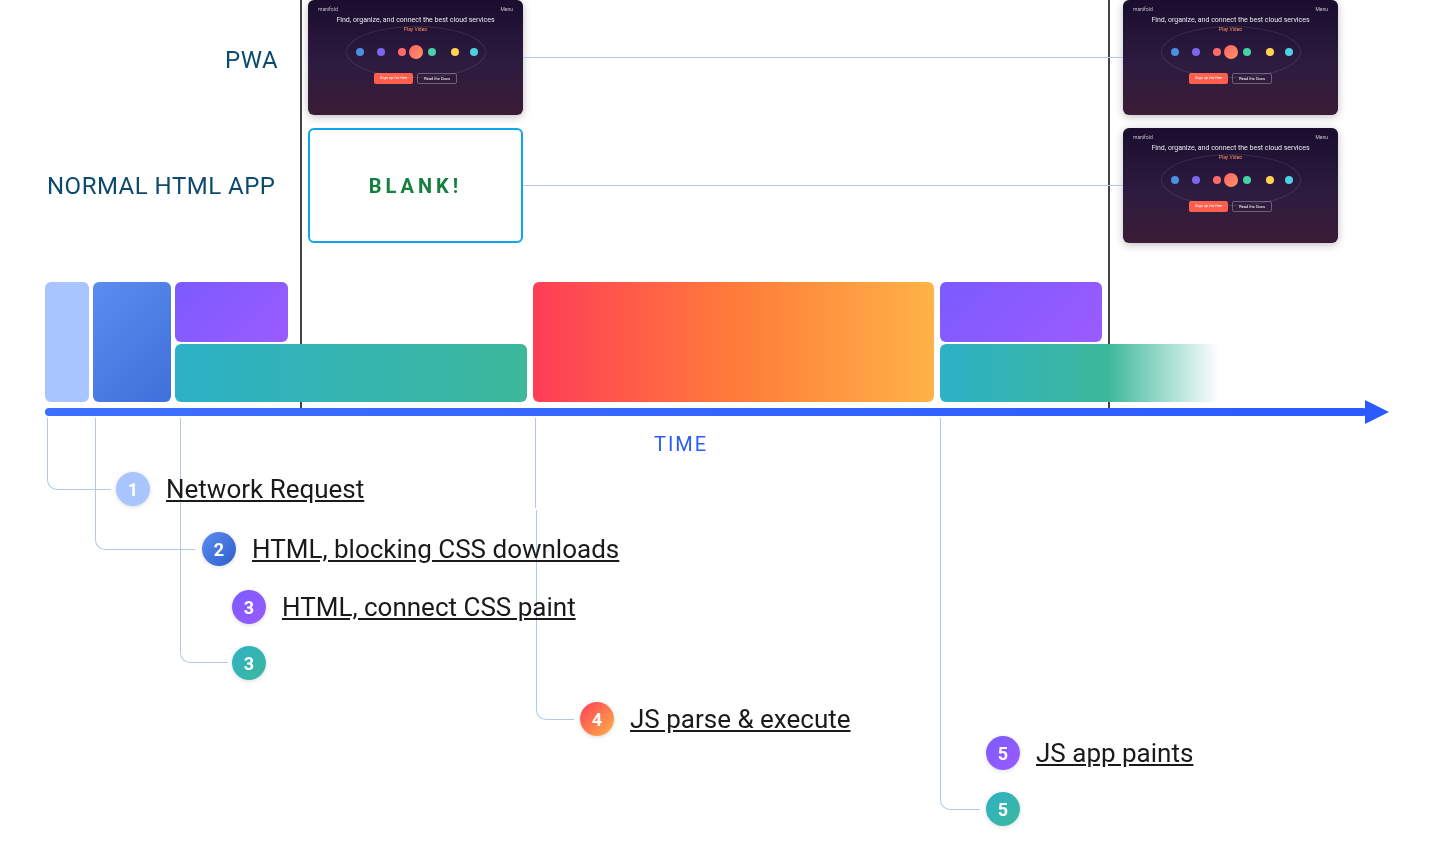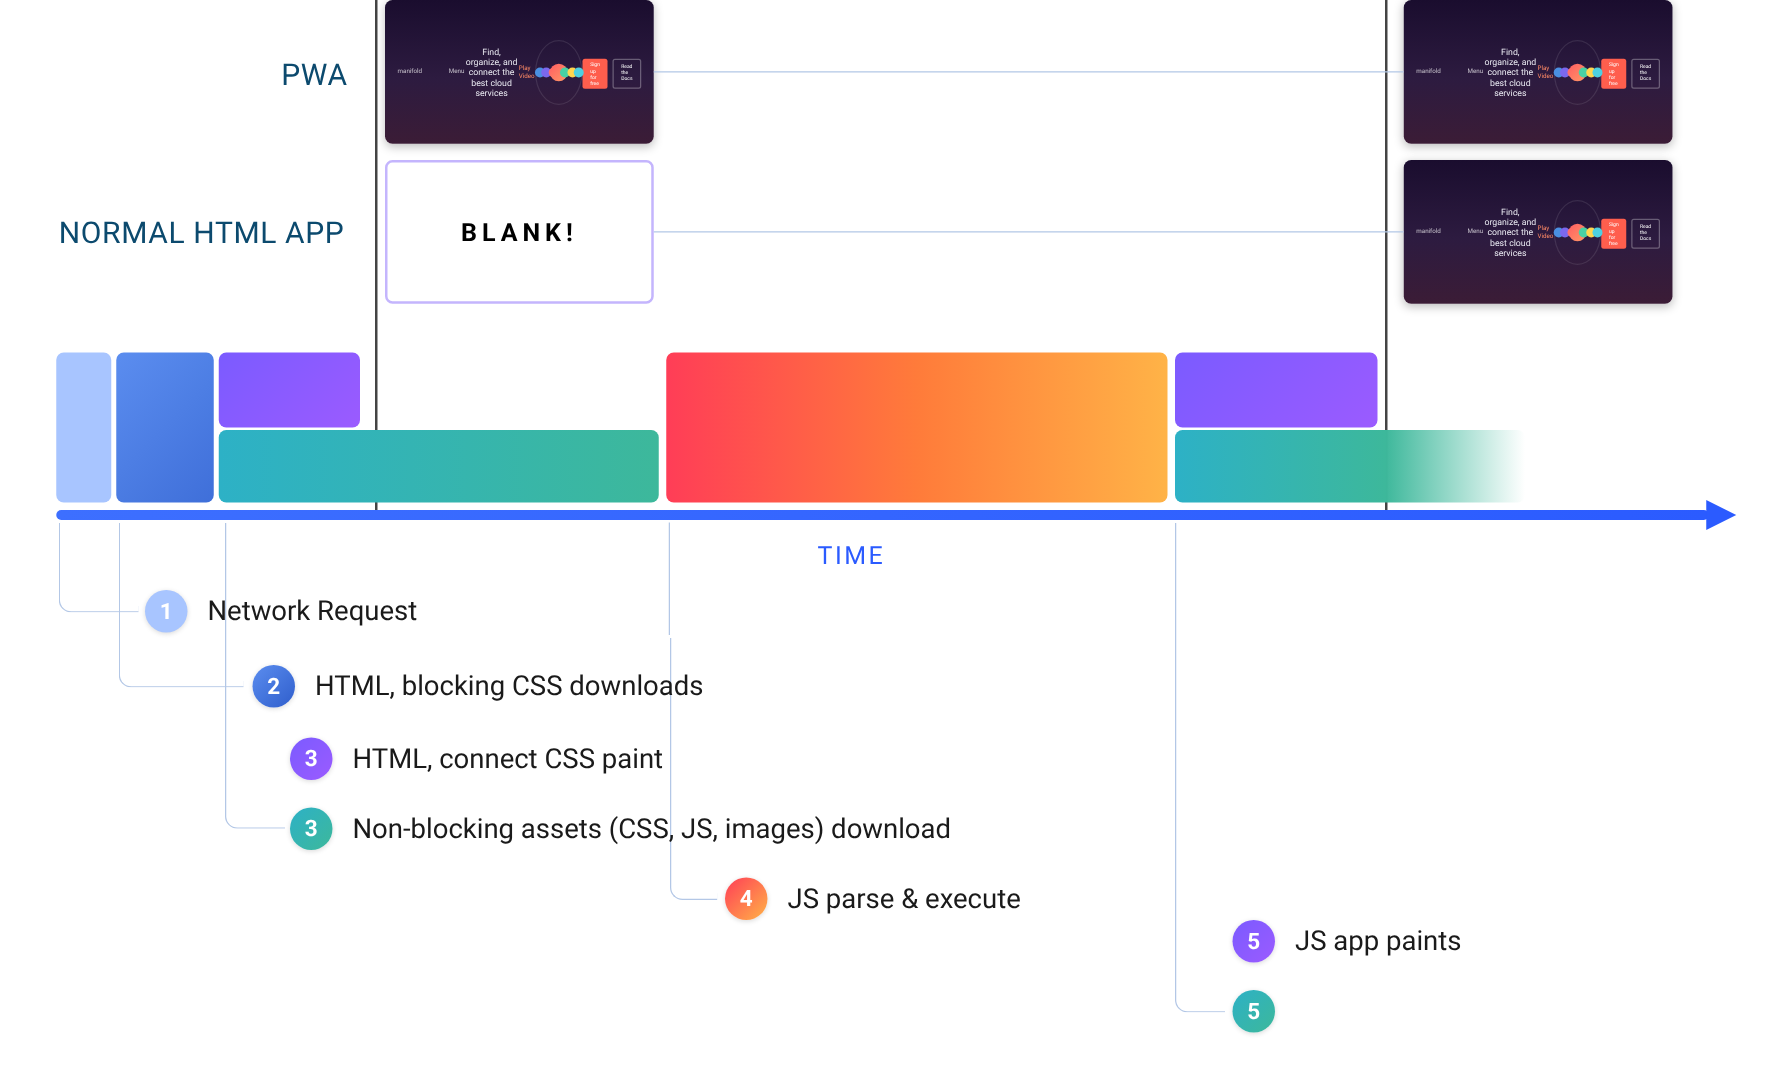--- a/index.html
+++ b/index.html
@@ -27,20 +27,21 @@
   
   .thumb {
     position: absolute;
     width: 215px;
     height: 115px;
     border-radius: 6px;
     background: linear-gradient(180deg, #1a0d2e 0%, #2d1b40 55%, #3b1c36 100%);
     box-shadow: 0 2px 8px rgba(0,0,0,0.25);
     overflow: hidden;
     display: flex;
+    flex-direction: column;
     align-items: center;
     justify-content: flex-start;
     color: #fff;
     padding: 6px 10px 8px 10px;
   }
   .thumb .thumb-top {
     width: 100%;
     display: flex;
     justify-content: space-between;
     align-items: center;
@@ -90,26 +91,26 @@
   .thumb-pwa { top: 0; left: 308px; }
   .thumb-right-top { top: 0; left: 1123px; }
   .thumb-right-bottom { top: 128px; left: 1123px; }
 
   .blank-box {
     position: absolute;
     top: 128px;
     left: 308px;
     width: 215px;
     height: 115px;
-    border: 2px solid #c4b5fd;
+    border: 2px solid #0ea5e9;
     border-radius: 6px;
     display: flex;
     align-items: center;
     justify-content: center;
-    color: #000000;
+    color: #15803d;
     font-weight: 700;
     letter-spacing: 4px;
     font-size: 20px;
     background: #fff;
   }
 
   
   .hline { position:absolute; height:1px; background:#b3c7e6; }
   .hline-pwa { top: 57px; left: 523px; width: 600px; }
   .hline-normal { top: 185px; left: 523px; width: 600px; }
@@ -162,21 +163,21 @@
 
   
   .legend { position: absolute; display: flex; align-items: center; gap: 16px; }
   .badge {
     width: 34px; height: 34px; border-radius: 50%;
     display: flex; align-items: center; justify-content: center;
     color: #fff; font-weight: 700; font-size: 18px;
     box-shadow: 0 1px 4px rgba(0,0,0,0.15);
     flex-shrink: 0;
   }
-  .legend-text { font-size: 22px; color: #1a1a1a; }
+  .legend-text { font-size: 26px; color: #1a1a1a; text-decoration: underline; }
   .c-blue-light { background:#a8c5ff; }
   .c-blue { background: linear-gradient(135deg,#5b8def,#2f5ecc); }
   .c-purple { background: linear-gradient(135deg,#7b5bff,#9b5bff); }
   .c-teal { background: linear-gradient(135deg,#2db1c6,#3db89b); }
   .c-orange { background: linear-gradient(135deg,#ff3d57,#ffb347); }
 
   .leg-1 { top: 472px; left: 116px; }
   .leg-2 { top: 532px; left: 202px; }
   .leg-3 { top: 590px; left: 232px; }
   .leg-3b{ top: 646px; left: 232px; }
@@ -301,21 +302,20 @@
   <div class="legend leg-2">
     <div class="badge c-blue">2</div>
     <div class="legend-text">HTML, blocking CSS downloads</div>
   </div>
   <div class="legend leg-3">
     <div class="badge c-purple">3</div>
     <div class="legend-text">HTML, connect CSS paint</div>
   </div>
   <div class="legend leg-3b">
     <div class="badge c-teal">3</div>
-    <div class="legend-text">Non-blocking assets (CSS, JS, images) download</div>
   </div>
   <div class="legend leg-4">
     <div class="badge c-orange">4</div>
     <div class="legend-text">JS parse &amp; execute</div>
   </div>
   <div class="legend leg-5">
     <div class="badge c-purple">5</div>
     <div class="legend-text">JS app paints</div>
   </div>
   <div class="legend leg-5b">

